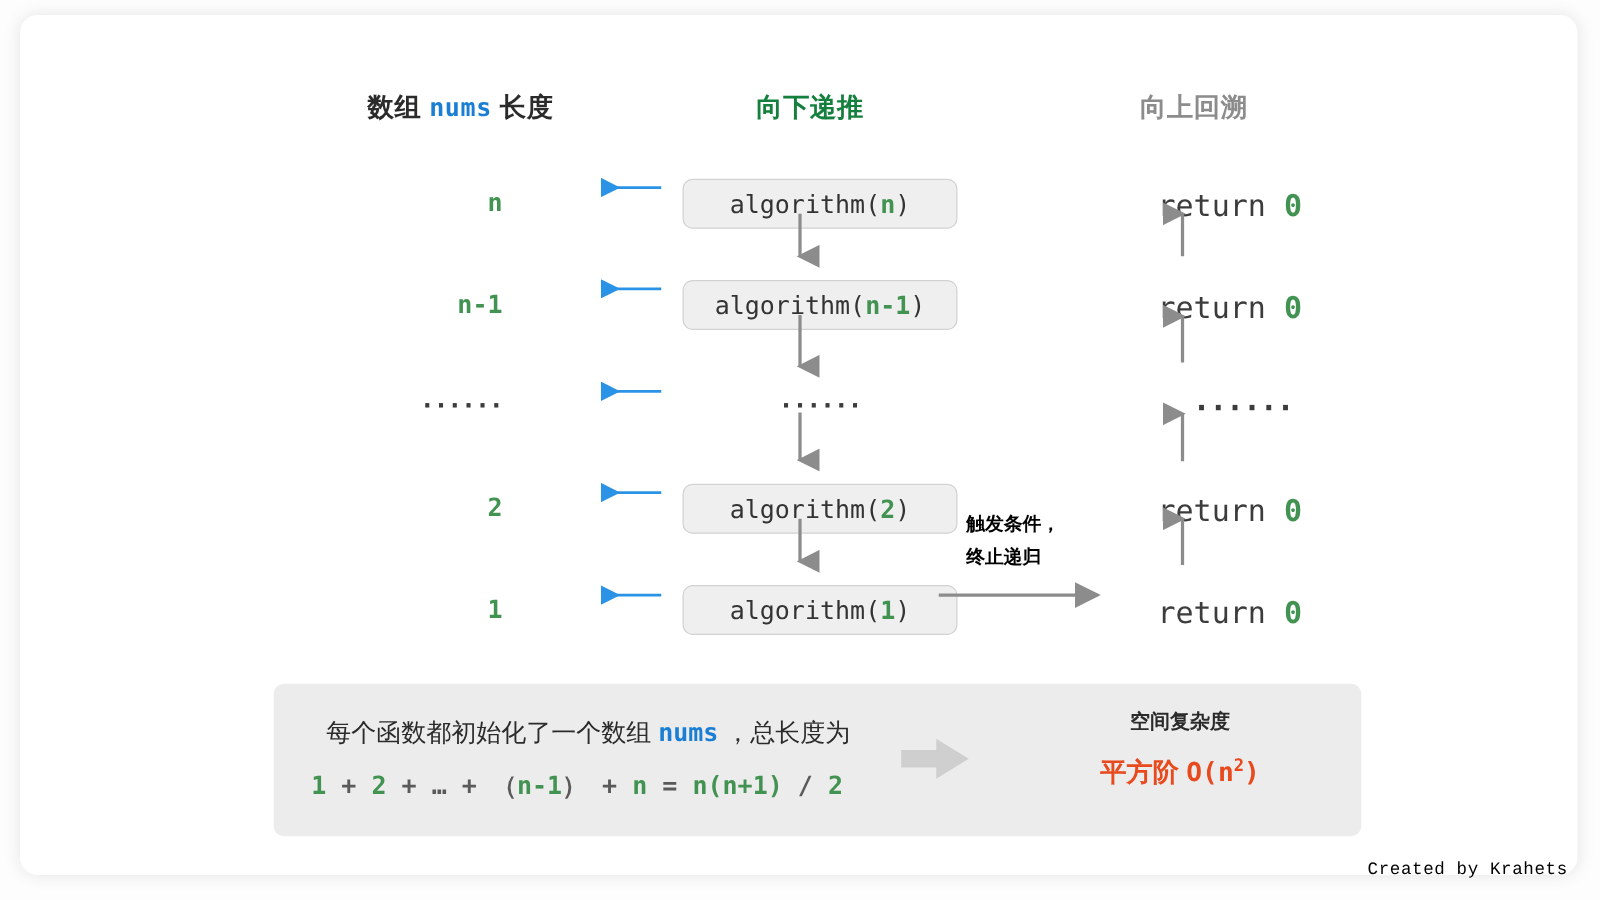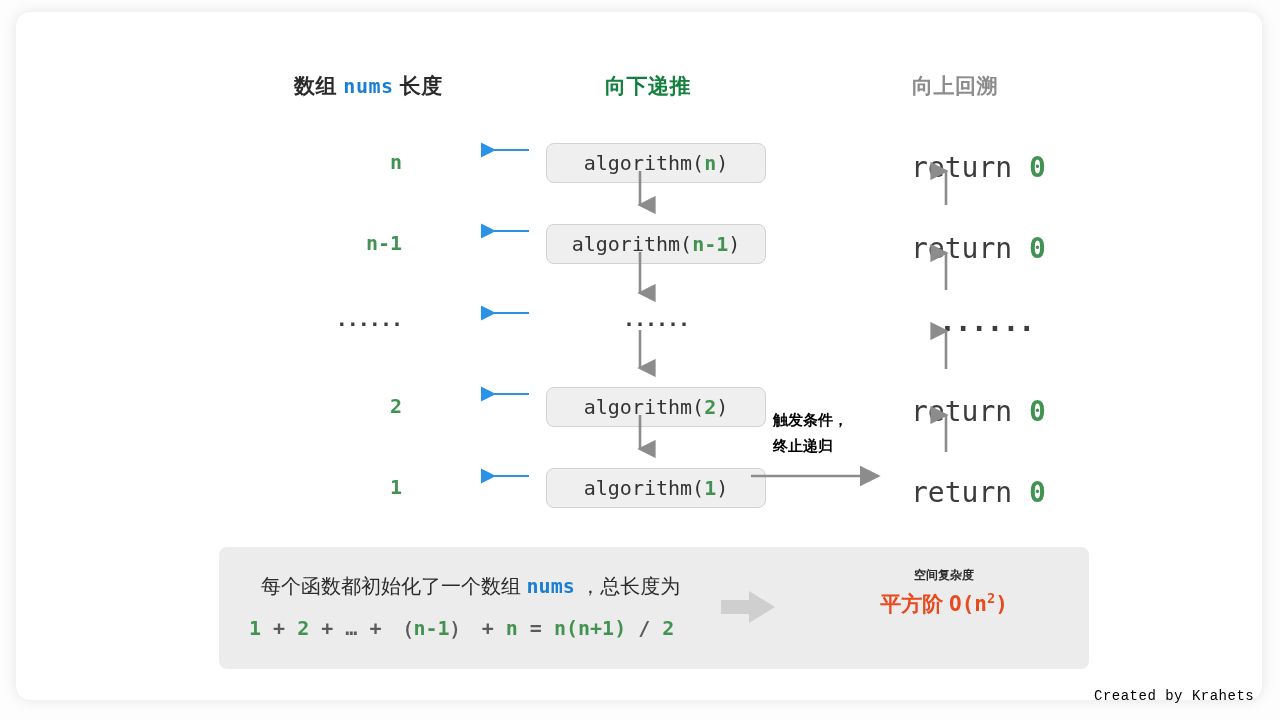--- a/index.html
+++ b/index.html
@@ -84,23 +84,24 @@
     color: #333333;
     white-space: nowrap;
     box-sizing: border-box;
   }
   .callbox .arg { color: #429352; font-weight: bold; }
 
   
   .ret {
     position: absolute;
     font-family: "DejaVu Sans Mono", monospace;
-    font-size: 28px;
+    font-size: 24px;
     color: #3c3c3c;
     white-space: nowrap;
+    margin-left: 15px;
   }
   .ret .zero { color: #429352; font-weight: bold; }
 
   
   svg.layer {
     position: absolute;
     left: 0; top: 0;
     width: 1280px; height: 720px;
     pointer-events: none;
   }
@@ -155,27 +156,27 @@
   .gry { color: #5a5a5a; font-weight: bold; }
 
   .sum-right {
     position: absolute;
     left: 600px;
     top: 20px;
     width: 250px;
     text-align: center;
   }
   .sum-title {
-    font-size: 12px;
+    font-size: 16px;
     font-weight: bold;
     color: #2b2b2b;
     white-space: nowrap;
   }
   .sum-value {
-    margin-top: 6px;
+    margin-top: 16px;
     font-size: 21px;
     font-weight: bold;
     color: #e8491d;
     white-space: nowrap;
   }
   .sum-value .mono {
     font-family: "DejaVu Sans Mono", monospace;
   }
   .sup { font-size: 0.65em; vertical-align: super; }
 

